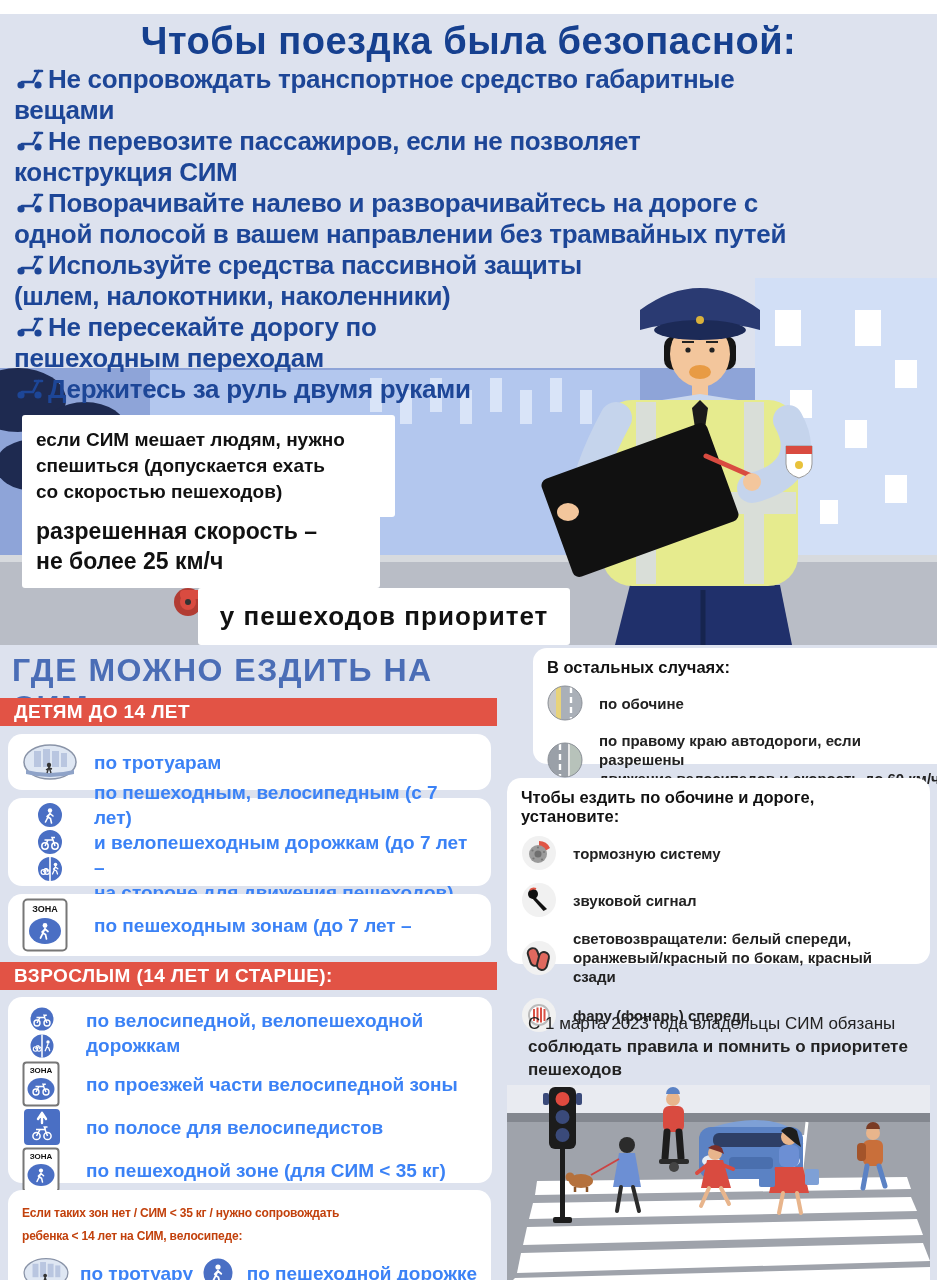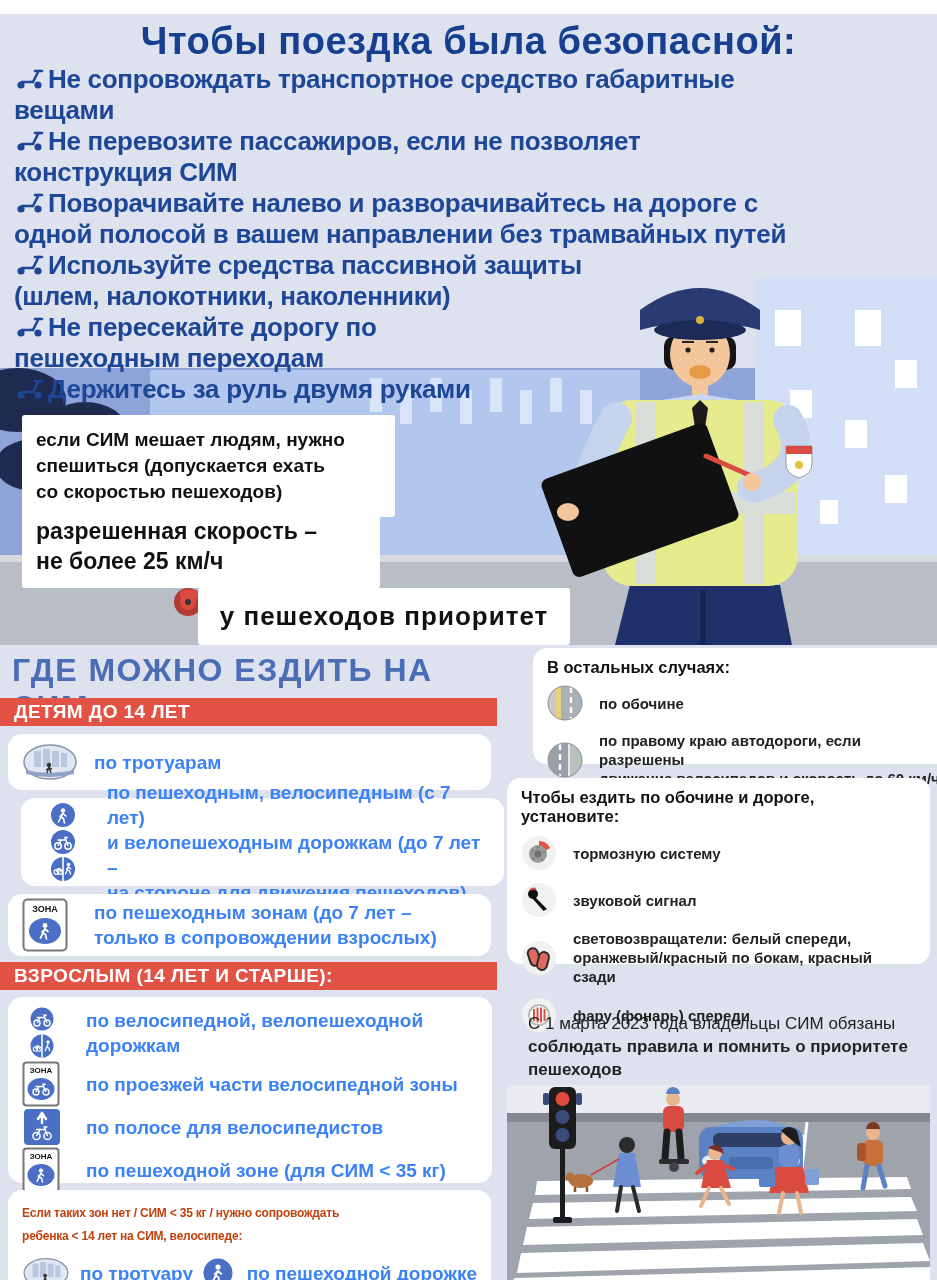--- a/index.html
+++ b/index.html
@@ -27,21 +27,21 @@
   #where-header{left:12px;top:652px;width:490px;font-size:32px;font-weight:800;color:#4a6db6;letter-spacing:1.5px;}
   .red-band{left:0;width:497px;height:28px;background:#e25345;color:#ffffff;
     font-size:19px;font-weight:800;letter-spacing:.4px;line-height:28px;padding-left:14px;box-sizing:border-box;}
   #band-children{top:698px;}
   #band-adults{top:962px;}
   .card{background:#ffffff;border-radius:14px;box-sizing:border-box;}
   .itemtext{font-size:19px;font-weight:600;color:#3b82f6;line-height:25px;}
   .row{display:flex;align-items:center;}
   
   #card-sidewalk{left:8px;top:734px;width:483px;height:56px;padding:0 14px;}
-  #card-paths{left:21px;top:798px;width:483px;height:88px;padding:0 14px;}
+  #card-paths{left:8px;top:798px;width:483px;height:88px;padding:0 14px;}
   #card-pedzone{left:8px;top:894px;width:483px;height:62px;padding:0 14px;}
   #card-adults{left:8px;top:997px;width:484px;height:186px;padding:8px 14px;display:flex;flex-direction:column;justify-content:space-around;}
   #card-nozones{left:8px;top:1190px;width:483px;height:90px;border-radius:14px 14px 0 0;padding:12px 14px 0 14px;}
   #card-nozones .hdr{font-size:12px;font-weight:800;color:#c2410c;line-height:23px;letter-spacing:-.2px;}
   .iconcell{flex:0 0 72px;display:flex;justify-content:flex-start;align-items:flex-end;}
   .iconcell.small{flex:0 0 64px;}
   
   #card-other{left:533px;top:648px;width:423px;height:116px;padding:10px 14px;}
   #card-equip{left:507px;top:778px;width:423px;height:186px;padding:10px 14px;}
   .rhdr{font-size:16.5px;font-weight:800;color:#111;}
@@ -286,21 +286,20 @@
       <svg width="46" height="54" viewBox="0 0 46 54">
           <rect x="1.5" y="1.5" width="43" height="51" rx="4" fill="#fff" stroke="#777" stroke-width="2"></rect>
           <text x="23" y="14" text-anchor="middle" font-size="9" font-weight="bold" fill="#111" font-family="Liberation Sans, sans-serif">ЗОНА</text>
           <ellipse cx="23" cy="33" rx="16" ry="13" fill="#4a6fc4"></ellipse>
           <circle cx="23" cy="27.5" r="2.4" fill="#fff"></circle>
           <path d="M23 30.5 l-2 4.5 l-2.5 5 M21 35 l2.5 1.5 l1 4.5 M23 31 l-3 3 M23 31 l3 2.5" stroke="#fff" stroke-width="1.7" fill="none" stroke-linecap="round"></path>
         </svg>
     </span>
     <span class="itemtext">
       <span>по пешеходным зонам (до 7 лет –</span><br>
-      <span>только в сопровождении взрослых)</span>
     </span>
   </div>
 
   <div class="abs red-band" id="band-adults">ВЗРОСЛЫМ (14 ЛЕТ И СТАРШЕ):</div>
 
   <div class="abs card" id="card-adults">
     <div class="row">
       <span class="iconcell small">
         <svg width="40" height="56" viewBox="0 0 40 56">
           <circle cx="20" cy="14" r="12.5" fill="#4a6fc4" stroke="#fff" stroke-width="2"></circle>

